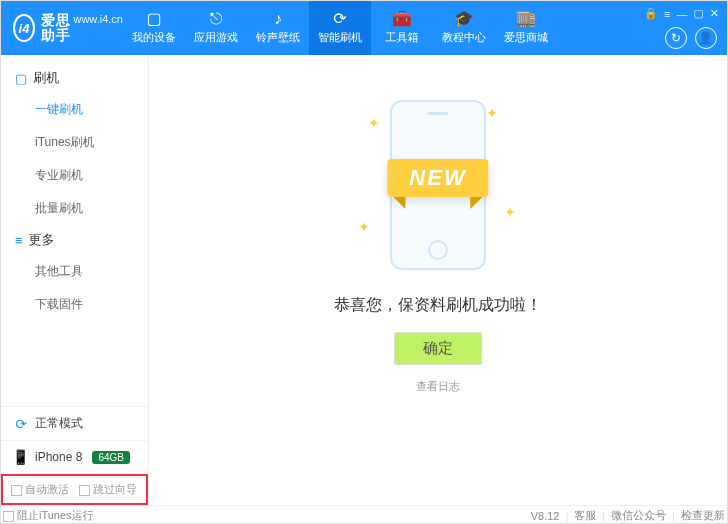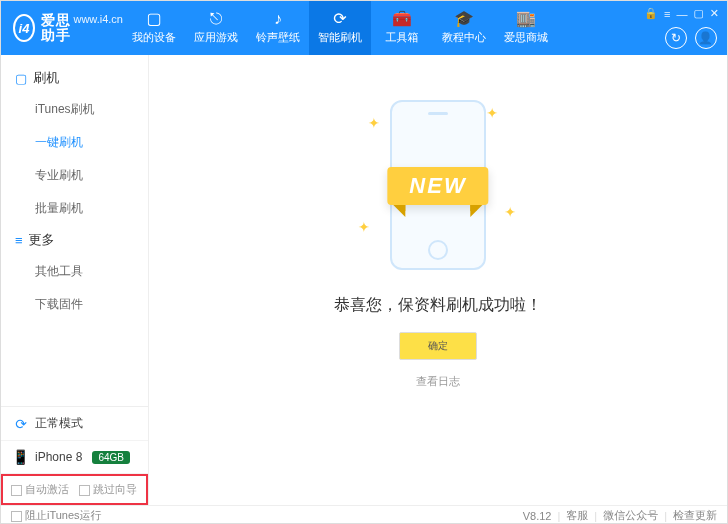--- a/index.html
+++ b/index.html
@@ -36,33 +36,33 @@
   .badge { background: #15803d; color: #fff; font-size: 10px; padding: 1px 6px; border-radius: 3px; margin-left: 4px; }
   .checks-box { border: 2px solid #e34; padding: 6px 8px; display: flex; gap: 10px; align-items: center; font-size: 11px; color: #999; }
   .fake-check { width: 11px; height: 11px; border: 1px solid #bbb; display: inline-block; vertical-align: middle; margin-right: 3px; }
 
   
   .main { flex: 1; position: relative; display: flex; flex-direction: column; align-items: center; padding-top: 40px; }
   .illus { width: 200px; height: 180px; position: relative; display:flex; align-items:center; justify-content:center; }
   .phone { width: 96px; height: 170px; background: #f6fbff; border: 2px solid #cfe6fb; border-radius: 12px; position: relative; z-index: 2; }
   .phone::before { content: ""; position: absolute; top: 10px; left: 50%; transform: translateX(-50%); width: 20px; height: 3px; background: #cfe6fb; border-radius: 2px; }
   .phone::after { content: ""; position: absolute; bottom: 8px; left: 50%; transform: translateX(-50%); width: 16px; height: 16px; border: 2px solid #cfe6fb; border-radius: 50%; }
-  .ribbon { position: absolute; z-index: 3; top: 72px; left: 50%; transform: translateX(-50%); background: #ffcf3f; color: #fff; font-weight: bold; font-size: 22px; letter-spacing: 2px; padding: 6px 22px; border-radius: 4px; box-shadow: 0 4px 10px rgba(0,0,0,.12); font-style: italic; }
+  .ribbon { position: absolute; z-index: 3; top: 64px; left: 50%; transform: translateX(-50%); background: #ffcf3f; color: #fff; font-weight: bold; font-size: 22px; letter-spacing: 2px; padding: 6px 22px; border-radius: 4px; box-shadow: 0 4px 10px rgba(0,0,0,.12); font-style: italic; }
   .ribbon::before, .ribbon::after { content: ""; position: absolute; top: 100%; width: 0; height: 0; border: 6px solid transparent; }
   .ribbon::before { left: 6px; border-top-color: #d7a100; border-right-color: #d7a100; }
   .ribbon::after { right: 6px; border-top-color: #d7a100; border-left-color: #d7a100; }
   .spark { position: absolute; color: #ffcf3f; font-size: 14px; }
   .s1 { top: 20px; left: 30px; } .s2 { top: 10px; right: 40px; } .s3 { bottom: 40px; left: 20px; } .s4 { bottom: 55px; right: 22px; }
 
   .success-title { margin-top: 20px; font-size: 16px; color: #333; }
-  .ok-btn { margin-top: 16px; border: 1px solid #ddd; background: #fde047; padding: 6px 28px; font-size: 10px; color: #555; cursor: pointer; border-radius: 2px; }
+  .ok-btn { margin-top: 16px; border: 1px solid #ddd; background: #bef264; padding: 6px 28px; font-size: 15px; color: #555; cursor: pointer; border-radius: 2px; }
   .log-link { margin-top: 14px; font-size: 11px; color: #999; cursor: pointer; }
 
   
-  .footer { height: 20px; border-top: 1px solid #eee; display: flex; align-items: center; font-size: 11px; color: #888; padding: 0 10px; justify-content: space-between; }
+  .footer { height: 20px; border-top: 1px solid #eee; display: flex; align-items: center; font-size: 11px; color: #888; padding: 0 2px; justify-content: space-between; }
   .footer-left { display: flex; align-items: center; gap: 4px; }
   .footer-right { display: flex; align-items: center; gap: 6px; }
   .footer-sep { color: #ddd; }
 </style>
 </head>
 <body>
 
 <div class="header">
   <div class="logo">
     <div class="logo-circle">i4</div>
@@ -115,22 +115,22 @@
 </div>
 
 <div class="body">
 
   <div class="sidebar">
     <div class="side-scroll">
       <div class="side-group">
         <span class="side-group-icon">▢</span>
         <span>刷机</span>
       </div>
+      <div class="side-item active">一键刷机</div>
       <div class="side-item">iTunes刷机</div>
-      <div class="side-item active">一键刷机</div>
       <div class="side-item">专业刷机</div>
       <div class="side-item">批量刷机</div>
 
       <div class="side-group">
         <span class="side-group-icon">≡</span>
         <span>更多</span>
       </div>
       <div class="side-item">其他工具</div>
       <div class="side-item">下载固件</div>
     </div>

